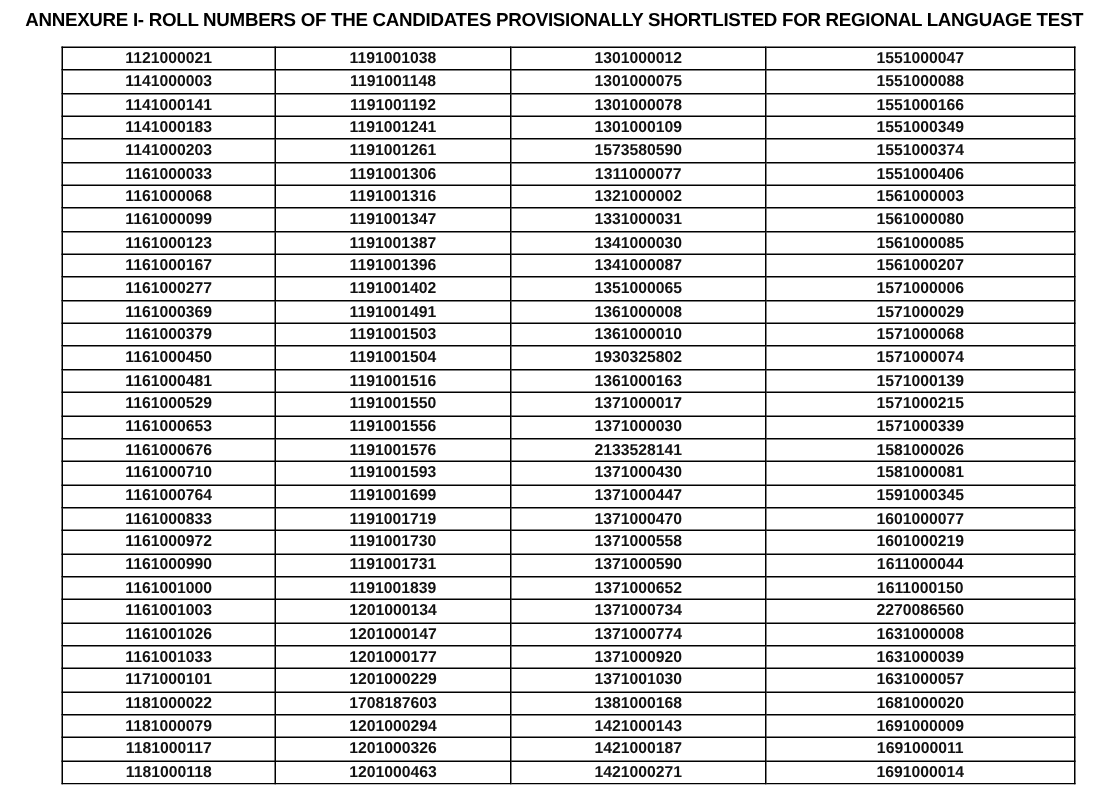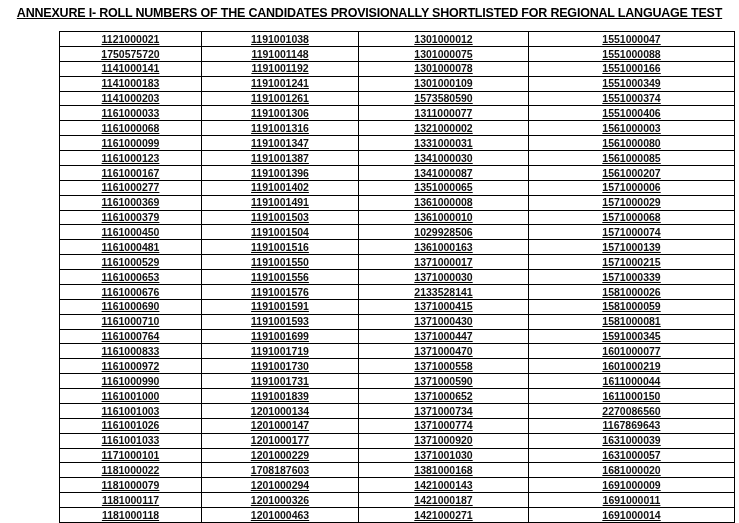--- a/index.html
+++ b/index.html
@@ -8,37 +8,36 @@
     width: 739px;
     height: 523px;
     background: #ffffff;
     overflow: hidden;
     font-family: "Liberation Sans", sans-serif;
   }
   .page {
     width: 739px;
     height: 523px;
     position: relative;
-    text-decoration: underline;
   }
   .title {
     margin: 0;
     padding-top: 6px;
     height: 15px;
     text-align: center;
     font-weight: bold;
     font-size: 12.5px;
     color: #000000;
     letter-spacing: -0.2px;
     white-space: nowrap;
   }
   table.roll-table {
     border-collapse: collapse;
     table-layout: fixed;
-    margin-left: 59px;
+    margin-left: 41px;
     margin-top: 10px;
     width: 675px;
     height: 492px;
   }
   table.roll-table td {
     border: 1px solid #000000;
     text-align: center;
     vertical-align: middle;
     font-weight: bold;
     font-size: 10.5px;
@@ -62,21 +61,21 @@
       <col style="width:206px">
     </colgroup>
     <tbody>
         <tr>
           <td>1121000021</td>
           <td>1191001038</td>
           <td>1301000012</td>
           <td>1551000047</td>
         </tr>
         <tr>
-          <td>1750575720</td>
+          <td>1141000003</td>
           <td>1191001148</td>
           <td>1301000075</td>
           <td>1551000088</td>
         </tr>
         <tr>
           <td>1141000141</td>
           <td>1191001192</td>
           <td>1301000078</td>
           <td>1551000166</td>
         </tr>
@@ -136,21 +135,21 @@
         </tr>
         <tr>
           <td>1161000379</td>
           <td>1191001503</td>
           <td>1361000010</td>
           <td>1571000068</td>
         </tr>
         <tr>
           <td>1161000450</td>
           <td>1191001504</td>
-          <td>1029928506</td>
+          <td>1930325802</td>
           <td>1571000074</td>
         </tr>
         <tr>
           <td>1161000481</td>
           <td>1191001516</td>
           <td>1361000163</td>
           <td>1571000139</td>
         </tr>
         <tr>
           <td>1161000529</td>
@@ -164,26 +163,20 @@
           <td>1371000030</td>
           <td>1571000339</td>
         </tr>
         <tr>
           <td>1161000676</td>
           <td>1191001576</td>
           <td>2133528141</td>
           <td>1581000026</td>
         </tr>
         <tr>
-          <td>1161000690</td>
-          <td>1191001591</td>
-          <td>1371000415</td>
-          <td>1581000059</td>
-        </tr>
-        <tr>
           <td>1161000710</td>
           <td>1191001593</td>
           <td>1371000430</td>
           <td>1581000081</td>
         </tr>
         <tr>
           <td>1161000764</td>
           <td>1191001699</td>
           <td>1371000447</td>
           <td>1591000345</td>
@@ -215,21 +208,21 @@
         <tr>
           <td>1161001003</td>
           <td>1201000134</td>
           <td>1371000734</td>
           <td>2270086560</td>
         </tr>
         <tr>
           <td>1161001026</td>
           <td>1201000147</td>
           <td>1371000774</td>
-          <td>1167869643</td>
+          <td>1631000008</td>
         </tr>
         <tr>
           <td>1161001033</td>
           <td>1201000177</td>
           <td>1371000920</td>
           <td>1631000039</td>
         </tr>
         <tr>
           <td>1171000101</td>
           <td>1201000229</td>

